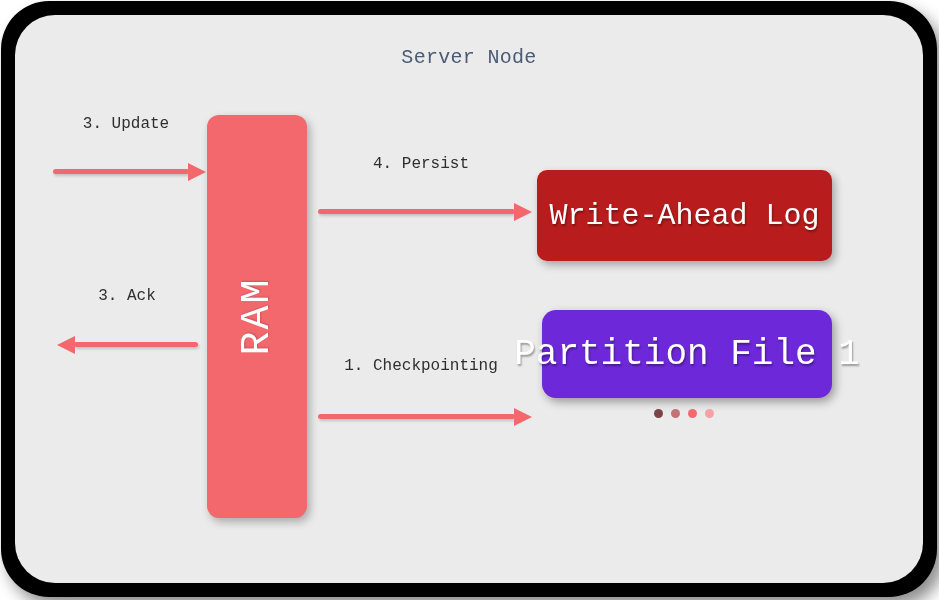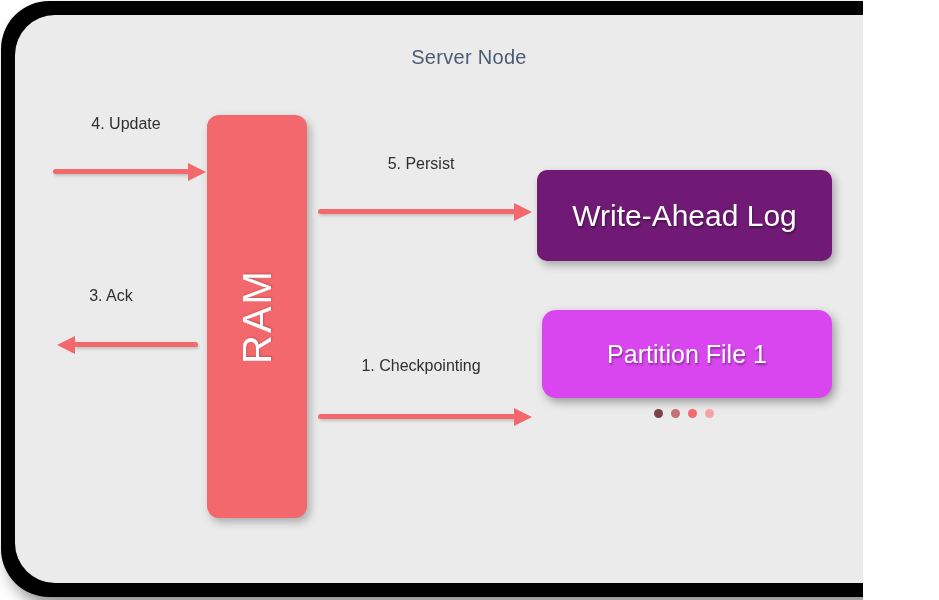--- a/index.html
+++ b/index.html
@@ -1,17 +1,17 @@
 <!DOCTYPE html>
 <html style="--accent: #f3686d; --panel: #ebebec; --frame: #000000; --title: #4a5b72; --label: #2f2f2f; --boxtext: #ffffff;"><head>
 <meta charset="utf-8">
 <style>
   * { margin:0; padding:0; box-sizing:border-box; }
   html,body { width:939px; height:600px; background:#ffffff; font-family:"Liberation Sans", sans-serif; }
-  .stage { position:relative; width:863px; height:600px; overflow:hidden; }
+  .stage { position:relative; width:939px; height:600px; overflow:hidden;font-family:Liberation Mono, monospace; }
 
   
   .frame {
     position:absolute; left:1px; top:1px; width:936px; height:596px;
     background:var(--frame,#000); border-radius:48px;
     box-shadow: 7px 9px 16px rgba(0,0,0,0.45);
   }
   
   .panel {
     position:absolute; left:15px; top:15px; width:908px; height:568px;
@@ -61,46 +61,46 @@
     text-shadow:1px 1px 2px rgba(0,0,0,0.18); white-space:nowrap;
   }
 
   
   .box {
     position:absolute; display:flex; align-items:center; justify-content:center;
     color:var(--boxtext,#fff); text-shadow:1px 2px 2px rgba(0,0,0,0.35); white-space:nowrap;
   }
   .wal {
     left:537px; top:170px; width:295px; height:91px;
-    background:#701a75; border-radius:10px; font-size:30px; font-weight:300;
+    background:#b91c1c; border-radius:10px; font-size:30px; font-weight:300;
     box-shadow:3px 4px 8px rgba(0,0,0,0.3);
   }
   .partition {
     left:542px; width:290px; height:88px;
-    background:#d946ef; border-radius:14px; font-size:25px; font-weight:300;
+    background:#6d28d9; border-radius:14px; font-size:36px; font-weight:300;
     box-shadow:3px 4px 10px rgba(0,0,0,0.35);
   }
   .p1 { top:310px; }
   .pn { top:434px; }
 
   .dots { position:absolute; left:654px; top:409px; display:flex; gap:8px; }
   .dots span { width:9px; height:9px; border-radius:50%; display:block; }
 </style>
 </head>
 <body>
 
 <div class="stage">
   <div class="frame"></div>
   <div class="panel">
 
     <div class="title" style="left:454px; top:42px;">Server Node</div>
 
-    <div class="flow-label" style="left:111px; top:109px;">4. Update</div>
-    <div class="flow-label" style="left:406px; top:149px;">5. Persist</div>
-    <div class="flow-label" style="left:96px; top:281px;">3. Ack</div>
+    <div class="flow-label" style="left:111px; top:109px;">3. Update</div>
+    <div class="flow-label" style="left:406px; top:149px;">4. Persist</div>
+    <div class="flow-label" style="left:112px; top:281px;">3. Ack</div>
     <div class="flow-label" style="left:406px; top:351px;">1. Checkpointing</div>
 
     <div class="arrow right" style="left:38px; top:148px; width:153px;">
       <div class="shaft"></div>
       <div class="head"></div>
     </div>
     <div class="arrow right" style="left:303px; top:188px; width:214px;">
       <div class="shaft"></div>
       <div class="head"></div>
     </div>

